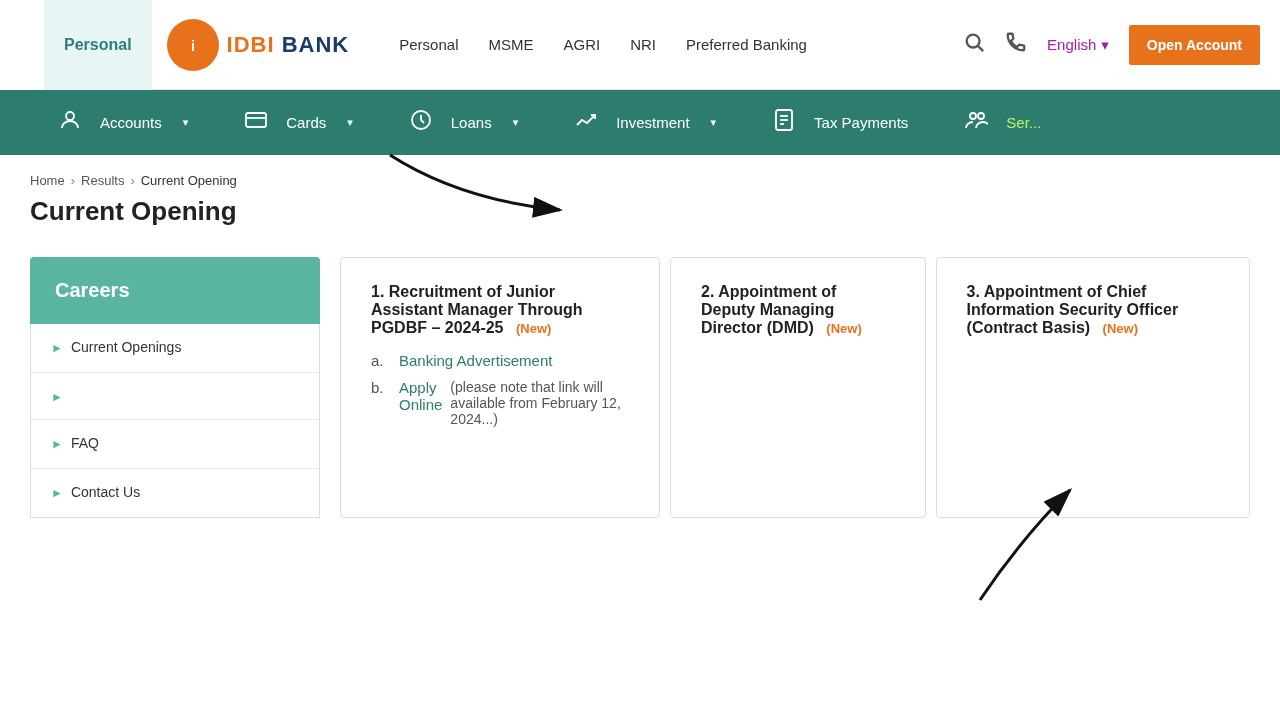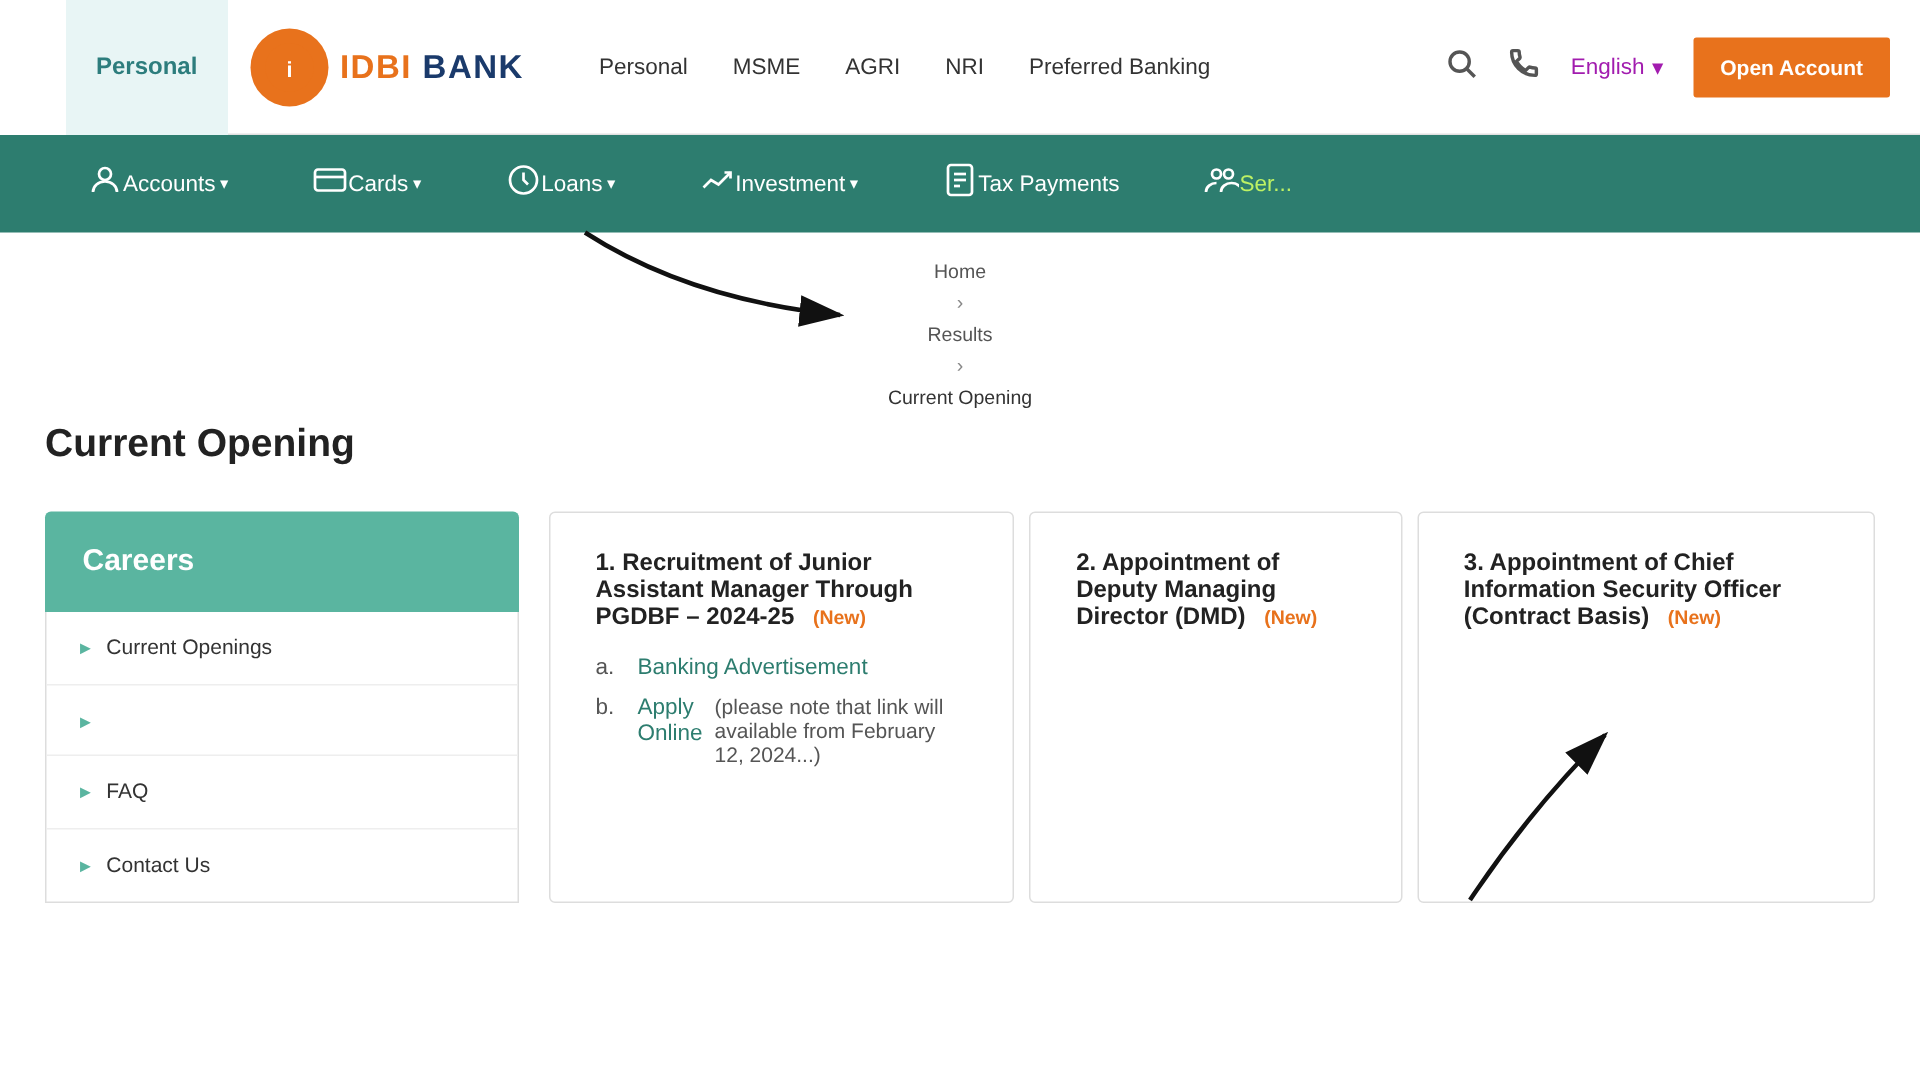--- a/index.html
+++ b/index.html
@@ -102,21 +102,21 @@
       background: #2d7d6f;
       display: flex;
       align-items: center;
       height: 65px;
       padding: 0 30px;
       gap: 0;
     }
     .sec-nav-item {
       display: flex;
       align-items: center;
-      gap: 0;
+      gap: 18px;
       color: #fff;
       padding: 0 28px;
       height: 60px;
       cursor: pointer;
       font-size: 15px;
       font-weight: 500;
       white-space: nowrap;
     }
     .sec-nav-icon { font-size: 22px; }
     .sec-nav-arrow { font-size: 11px; margin-left: 3px; }
@@ -125,42 +125,41 @@
     .breadcrumb-section {
       padding: 18px 30px 0;
     }
     .breadcrumb {
       display: flex;
       align-items: center;
       gap: 6px;
       font-size: 13px;
       color: #555;
       margin-bottom: 8px;
-      flex-direction: column;
     }
     .breadcrumb a { color: #555; text-decoration: none; }
     .breadcrumb .sep { color: #888; }
     .breadcrumb .current { color: #333; font-weight: 500; }
     .page-title {
       font-size: 26px;
       font-weight: 700;
       color: #222;
       margin-bottom: 20px;
     }
 
     
     .main-content {
       display: flex;
       padding: 10px 30px 40px;
       gap: 20px;
     }
 
     
     .sidebar {
-      width: 316px;
+      width: 290px;
       flex-shrink: 0;
     }
     .sidebar-header {
       background: #5ab5a0;
       color: #fff;
       font-size: 20px;
       font-weight: 700;
       padding: 22px 25px;
       border-radius: 4px 4px 0 0;
     }

